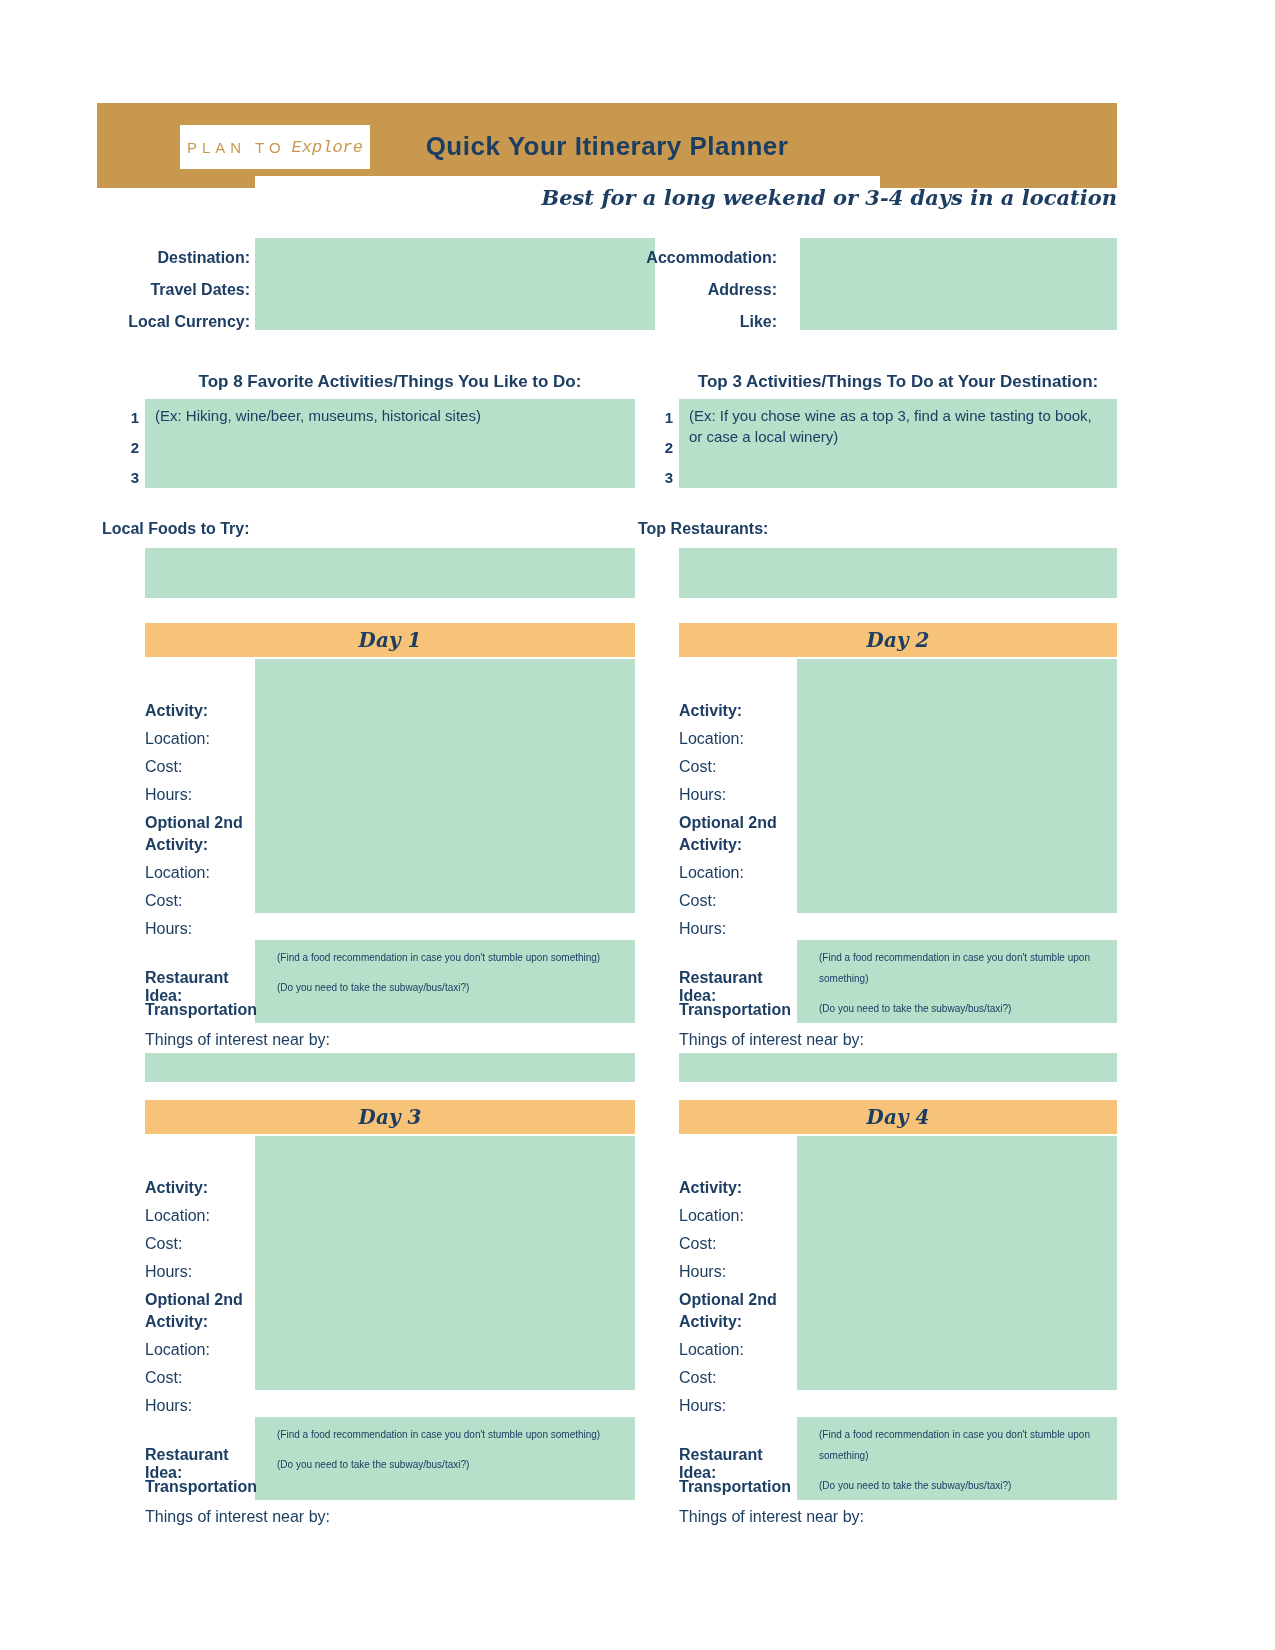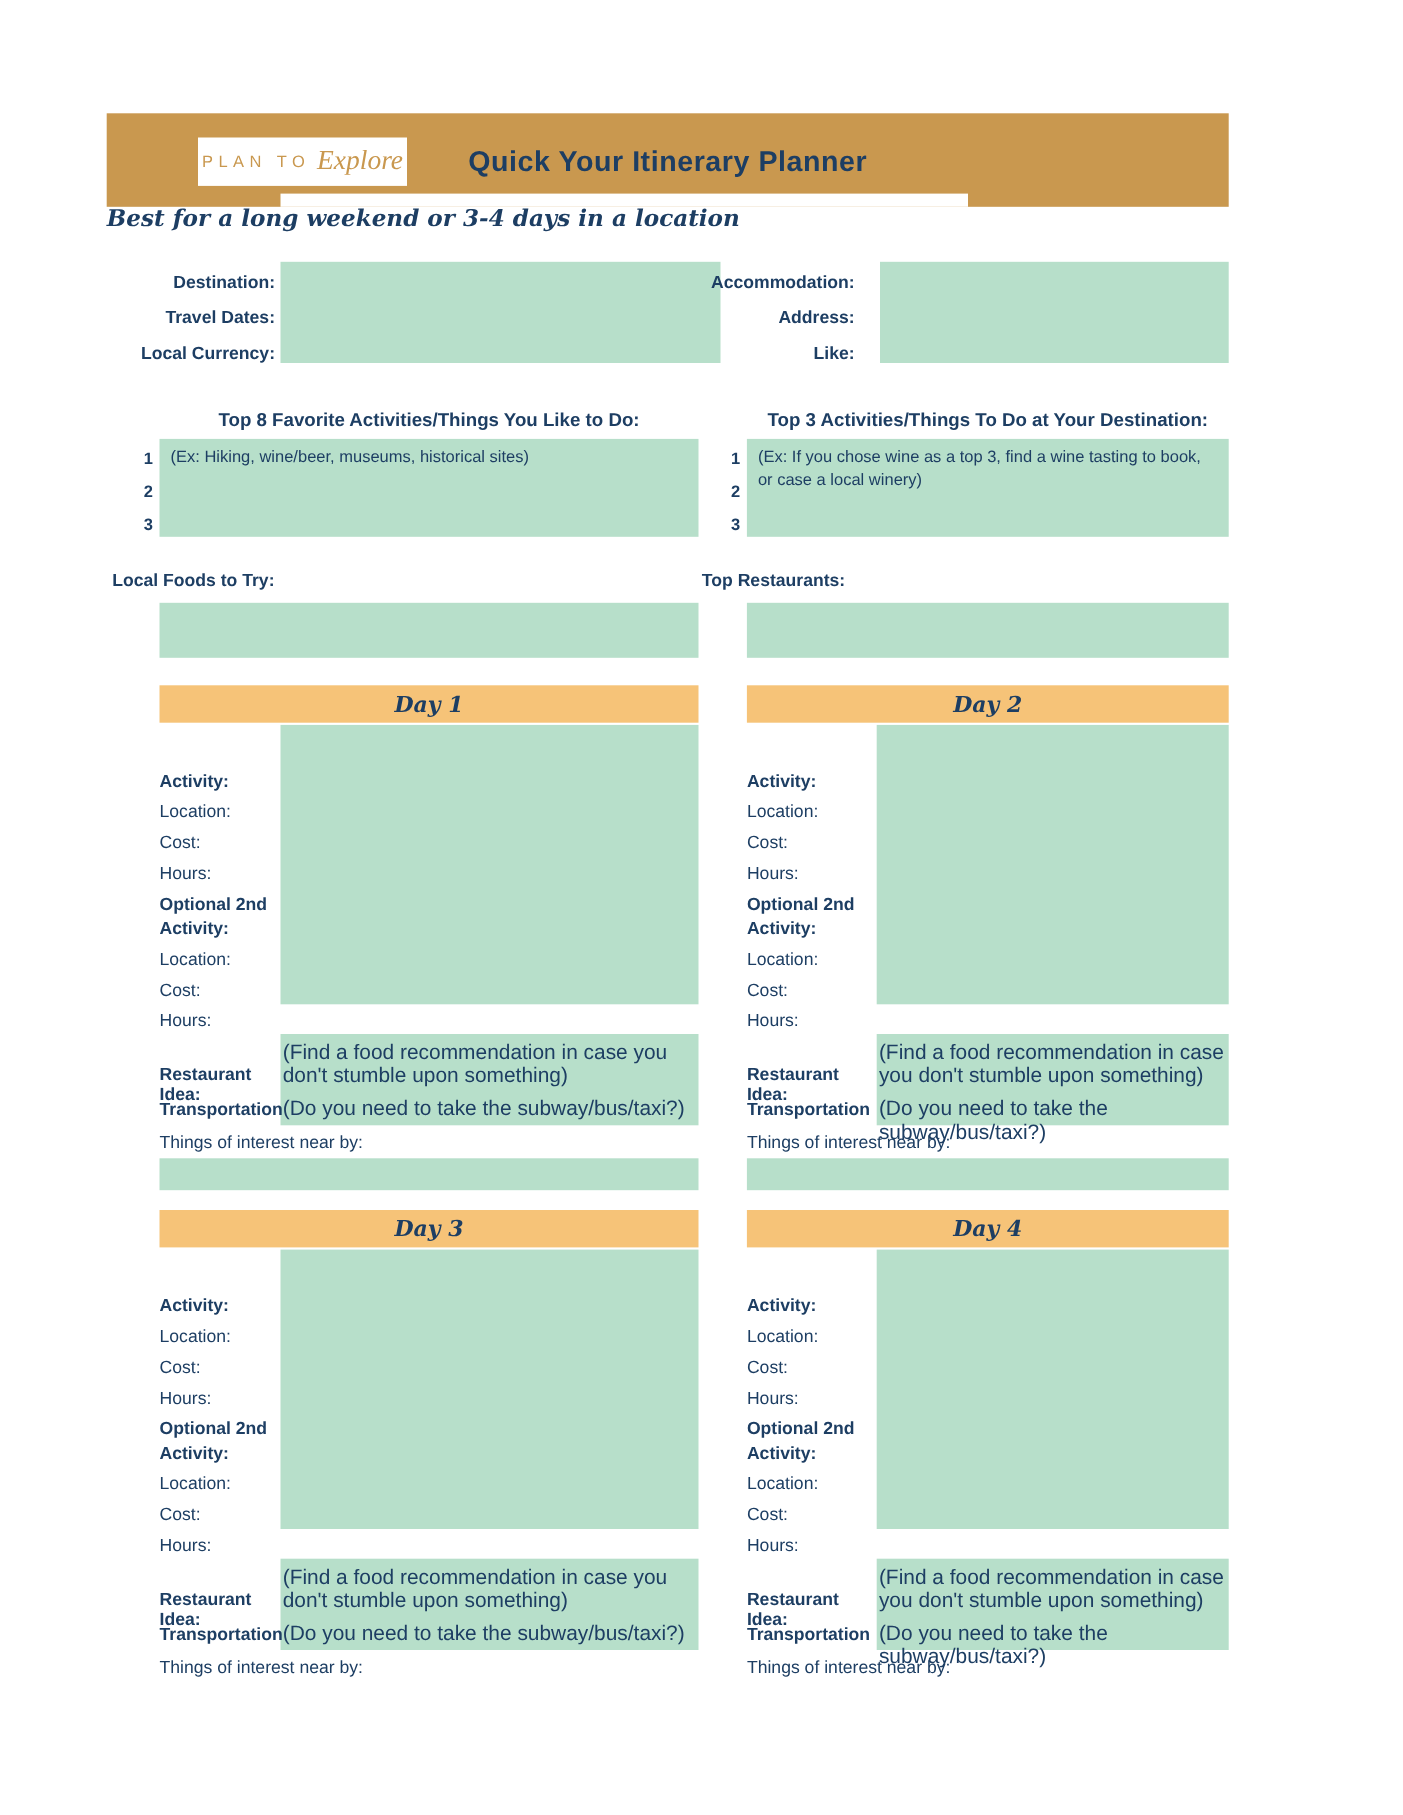--- a/index.html
+++ b/index.html
@@ -5,25 +5,25 @@
   html,body{margin:0;padding:0;background:#ffffff;}
   .page{
     position:relative;width:1275px;height:1650px;background:#fff;overflow:hidden;
     font-family:"Liberation Sans",sans-serif;color:var(--navy,#1d3e63);
   }
   
   .gold-bar{position:absolute;left:97px;top:103px;width:1020px;height:85px;background:var(--gold,#c9984f);}
   .logo-box{position:absolute;left:83px;top:22px;width:190px;height:44px;background:#ffffff;
     display:flex;align-items:center;justify-content:center;gap:6px;}
   .logo-plan{font-size:15px;letter-spacing:5px;color:var(--gold,#c9984f);font-weight:400;}
-  .logo-script{font-family:Liberation Serif, serif;font-style:italic;font-size:25px;color:var(--gold,#c9984f);}
+  .logo-script{font-family:Liberation Mono, monospace;font-style:italic;font-size:17px;color:var(--gold,#c9984f);}
   .main-title{position:absolute;left:0;top:28px;width:100%;text-align:center;
     font-size:26px;font-weight:700;letter-spacing:.5px;color:var(--navy,#1d3e63);}
   .notch{position:absolute;left:255px;top:176px;width:625px;height:12px;background:#ffffff;}
-  .subtitle{position:absolute;left:97px;top:185px;width:1020px;text-align:left;
+  .subtitle{position:absolute;left:97px;top:185px;width:1020px;text-align:right;
     font-family:"DejaVu Serif",serif;font-style:italic;font-weight:700;font-size:21px;color:var(--navy,#1d3e63);}
   
   .field-labels{position:absolute;top:242px;text-align:right;font-size:16px;font-weight:700;}
   .field-labels div{line-height:32px;}
   .fl-left{left:97px;width:153px;}
   .fl-right{left:624px;width:153px;}
   .mint{background:var(--mint,#b7dfca);}
   .box-trip-left{position:absolute;left:255px;top:238px;width:400px;height:92px;}
   .box-trip-right{position:absolute;left:800px;top:238px;width:317px;height:92px;}
   
@@ -49,21 +49,21 @@
   .card-d4{left:679px;top:1100px;width:438px;--labelw:118px;}
   .day-head{position:absolute;left:0;right:0;top:0;height:34px;background:var(--orange,#f6c378);
     display:flex;align-items:center;justify-content:center;}
   .day-title{font-family:"DejaVu Serif",serif;font-style:italic;font-weight:700;font-size:20px;color:var(--navy,#1d3e63);}
   .act-box{position:absolute;top:36px;left:var(--labelw);right:0;height:254px;}
   .label-col{position:absolute;top:36px;left:0;width:var(--labelw);padding-top:6px;box-sizing:border-box;font-size:16px;}
   .label-col .lr{line-height:28px;}
   .label-col .b{font-weight:700;margin-top:32px;}
   .label-col .opt{line-height:22px;padding:3px 0;font-weight:700;}
   .rest-box{position:absolute;top:317px;left:var(--labelw);right:0;height:83px;
-    padding:7px 2px;box-sizing:border-box;font-size:19px;line-height:21px;}
+    padding:7px 22px;box-sizing:border-box;font-size:10px;line-height:21px;}
   .rest-box .hint2{margin-top:9px;}
   .side-label{position:absolute;left:0;width:var(--labelw);font-size:16px;font-weight:700;}
   .lbl-rest{top:346px;}
   .lbl-trans{top:378px;}
   .things-label{position:absolute;left:0;top:408px;font-size:16px;}
   .things-strip{position:absolute;left:0;right:0;top:430px;height:29px;}
 </style>
 </head>
 <body>
 

